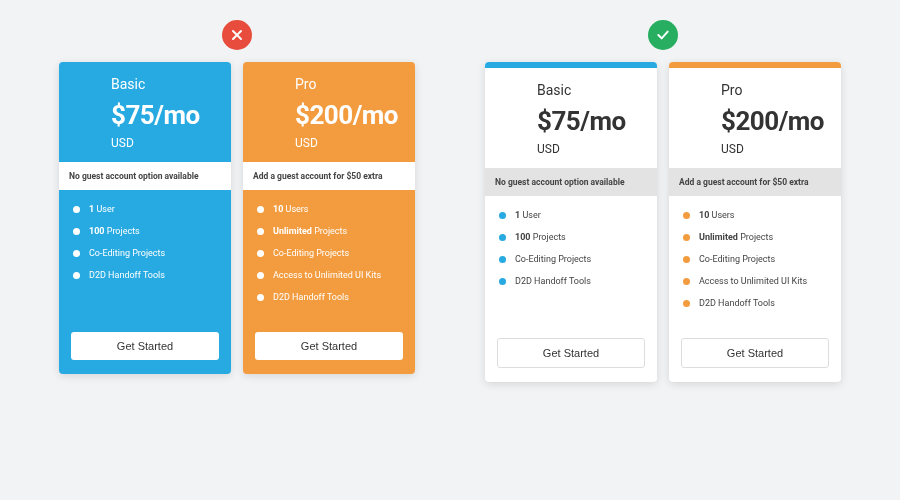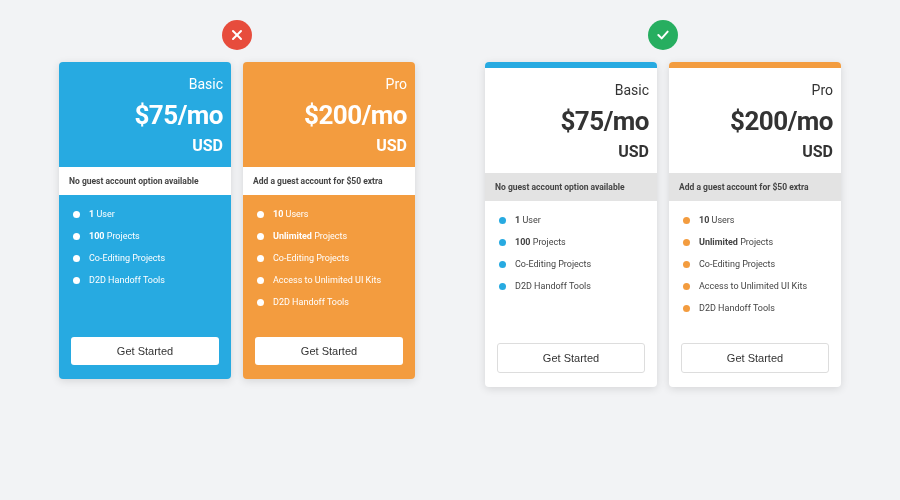--- a/index.html
+++ b/index.html
@@ -33,28 +33,28 @@
     display: flex; flex-direction: column;
     overflow: hidden;
     background: #fff;
   }
   .card.filled.blue { background: #27aae1; color: #fff; }
   .card.filled.orange { background: #f39c3f; color: #fff; }
   .top-stripe { height: 6px; }
   .top-stripe.blue { background: #27aae1; }
   .top-stripe.orange { background: #f39c3f; }
   .header {
-    text-align: right;
+    text-align: left;
     padding: 14px 8px 12px;
     margin-left: 44px;
   }
   .card:not(.filled) .header { color: #333; }
   .plan-name { font-size: 14px; font-weight: 400; margin-bottom: 8px; }
   .price { font-size: 26px; font-weight: 700; letter-spacing: -0.5px; margin-bottom: 6px; }
-  .currency { font-size: 16px; font-weight: bold; }
+  .currency { font-size: 12px; }
   .note {
     font-size: 8.5px;
     font-weight: 700;
     padding: 9px 10px;
     text-align: left;
     color: #444;
   }
   .card.filled .note { background: #fff; }
   .card:not(.filled) .note { background: #e3e3e3; }
   .features {

